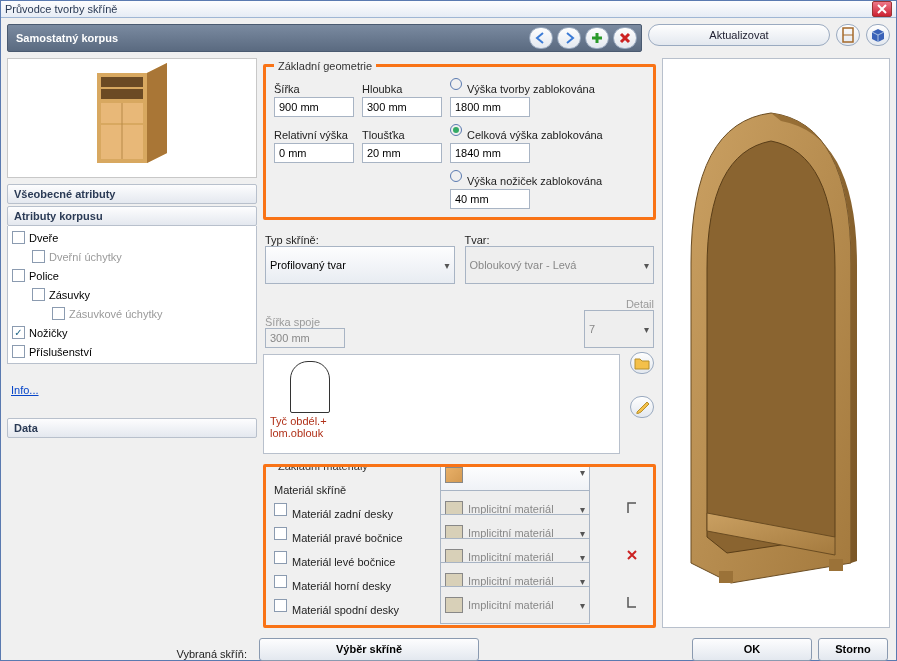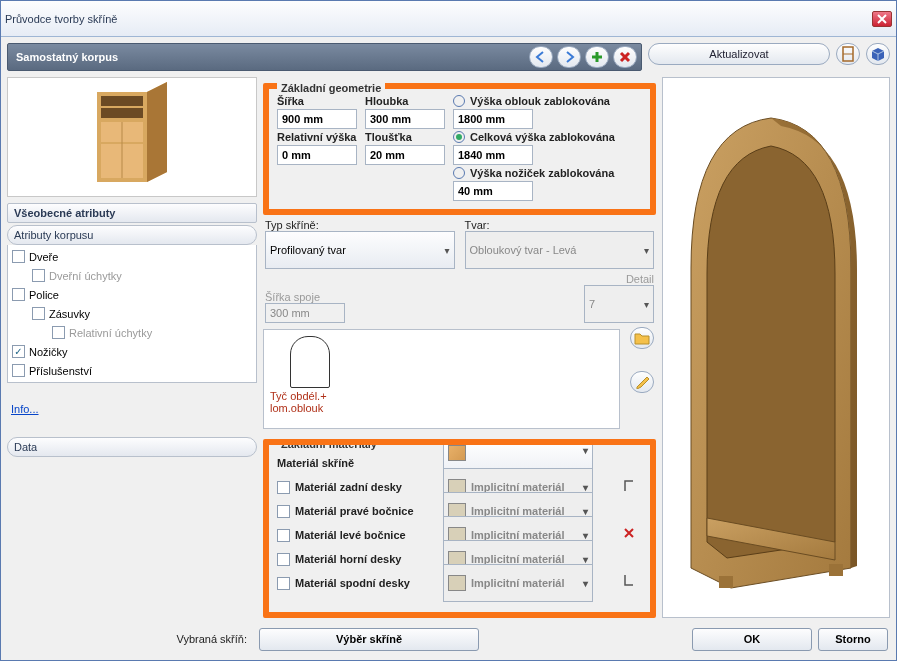--- a/index.html
+++ b/index.html
@@ -11,32 +11,32 @@
   .body { flex: 1; display: flex; flex-direction: column; padding: 6px; gap: 6px; }
   .toolbar-row { display: flex; align-items: stretch; gap: 6px; height: 28px; }
   .subtitle-bar { flex: 1; background: linear-gradient(#7a8aa0,#5a6a80); color: #fff; display: flex; align-items: center; padding: 0 8px; border: 1px solid #4a5a70; border-radius: 2px; font-weight: bold; position: relative; }
   .subtitle-bar .btns { position: absolute; right: 4px; top: 2px; display: flex; gap: 4px; }
   .tool-btn { width: 24px; height: 22px; background: linear-gradient(#fefefe,#e3e8ef); border: 1px solid #9aaac0; border-radius: 11px; display: flex; align-items: center; justify-content: center; }
   .tool-btn.long { width: 182px; font-size: 11px; color: #223; }
   .main-area { flex: 1; display: flex; gap: 6px; min-height: 0; }
   .left-col { width: 250px; display: flex; flex-direction: column; }
   .thumb-frame { height: 120px; border: 1px solid #c8c8c8; background: #fff; display: flex; align-items: center; justify-content: center; margin-bottom: 4px; }
   .accordion-head { background: linear-gradient(#fdfdfe,#e4e8ef); border: 1px solid #b8c0cc; border-radius: 2px; padding: 3px 6px; font-weight: bold; color: #2a3a55; margin-top: 2px; }
-  .accordion-head.sub { font-weight: normal; border-radius: 10px; }
+  .accordion-head.sub { font-weight: bold; }
   .attr-list { border: 1px solid #b8c0cc; border-top: none; background: #fff; padding: 2px 0; }
   .attr-row { display: flex; align-items: center; padding: 3px 4px; gap: 4px; }
   .indent1 { padding-left: 24px; } .indent2 { padding-left: 44px; }
   .chk { width: 13px; height: 13px; border: 1px solid #8b9bb0; background: #fff; display: inline-flex; align-items: center; justify-content: center; font-size: 10px; color: #2a5; }
   .chk.checked::after { content: "✓"; color: #268; }
   .info-link { color: #0645c9; text-decoration: underline; padding: 20px 4px; display: inline-block; }
   .mid-col { flex: 1; display: flex; flex-direction: column; gap: 4px; overflow: hidden; }
-  .fieldset { border: 6px solid #f97316; border-radius: 2px; padding: 6px 8px 8px; position: relative; margin-top: 6px; background: #f0f0f0; font-weight: bold; }
+  .fieldset { border: 3px solid #f97316; border-radius: 2px; padding: 6px 8px 8px; position: relative; margin-top: 6px; background: #f0f0f0; }
   .fieldset > .legend { position: absolute; top: -7px; left: 8px; background: #f0f0f0; padding: 0 4px; color: #333; font-size: 11px; }
   .grid-geom { display: grid; grid-template-columns: 80px 80px 200px; column-gap: 8px; row-gap: 2px; align-items: center; }
-  .lbl { color: #222; }
+  .lbl { color: #222; margin-top: 10px; }
   .lbl.dis { color: #9a9a9a; }
   .txt { height: 20px; border: 1px solid #a8b4c4; background: #fff; padding: 0 4px; display: flex; align-items: center; }
   .txt.dis { background: #f0f0f0; color: #888; }
   .radio-row { display: flex; align-items: center; gap: 5px; }
   .radio { width: 12px; height: 12px; border: 1px solid #5a7ab0; border-radius: 50%; display: inline-flex; align-items: center; justify-content: center; }
   .radio.sel::after { content: ""; width: 6px; height: 6px; background: #3a6; border-radius: 50%; }
   .drop { height: 38px; border: 1px solid #a8b4c4; background: linear-gradient(#fdfdfe,#e8ecf2); display: flex; align-items: center; padding: 0 4px; position: relative; }
   .drop::after { content: "▾"; position: absolute; right: 4px; color: #555; font-size: 10px; }
   .drop.dis { color: #888; background: #eee; }
   .profile-box { border: 1px solid #b8c0cc; background: #fff; height: 100px; display: flex; align-items: flex-start; padding: 6px; gap: 6px; margin-top: 2px; position: relative; }
@@ -143,21 +143,21 @@
             <div class="attr-row">
               <span class="chk"></span>
               <span>Police</span>
             </div>
             <div class="attr-row indent1">
               <span class="chk"></span>
               <span>Zásuvky</span>
             </div>
             <div class="attr-row indent2">
               <span class="chk"></span>
-              <span style="color: rgb(154, 154, 154);">Relativní úchytky</span>
+              <span style="color: rgb(154, 154, 154);">Zásuvkové úchytky</span>
             </div>
             <div class="attr-row">
               <span class="chk checked"></span>
               <span>Nožičky</span>
             </div>
             <div class="attr-row">
               <span class="chk"></span>
               <span>Příslušenství</span>
             </div>
           </div>
@@ -166,21 +166,21 @@
       </div>
 
       <div class="mid-col">
         <div class="fieldset">
           <div class="legend">Základní geometrie</div>
           <div class="grid-geom">
             <div class="lbl">Šířka</div>
             <div class="lbl">Hloubka</div>
             <div class="radio-row">
                 <span class="radio"></span>
-                <span class="lbl">Výška oblouk zablokována</span>
+                <span class="lbl">Výška tvorby zablokována</span>
               </div>
 
             <div class="txt">900 mm</div>
             <div class="txt">300 mm</div>
             <div class="txt" style="width:80px">1800 mm</div>
 
             <div class="lbl">Relativní výška</div>
             <div class="lbl">Tloušťka</div>
             <div class="radio-row">
                 <span class="radio sel"></span>

